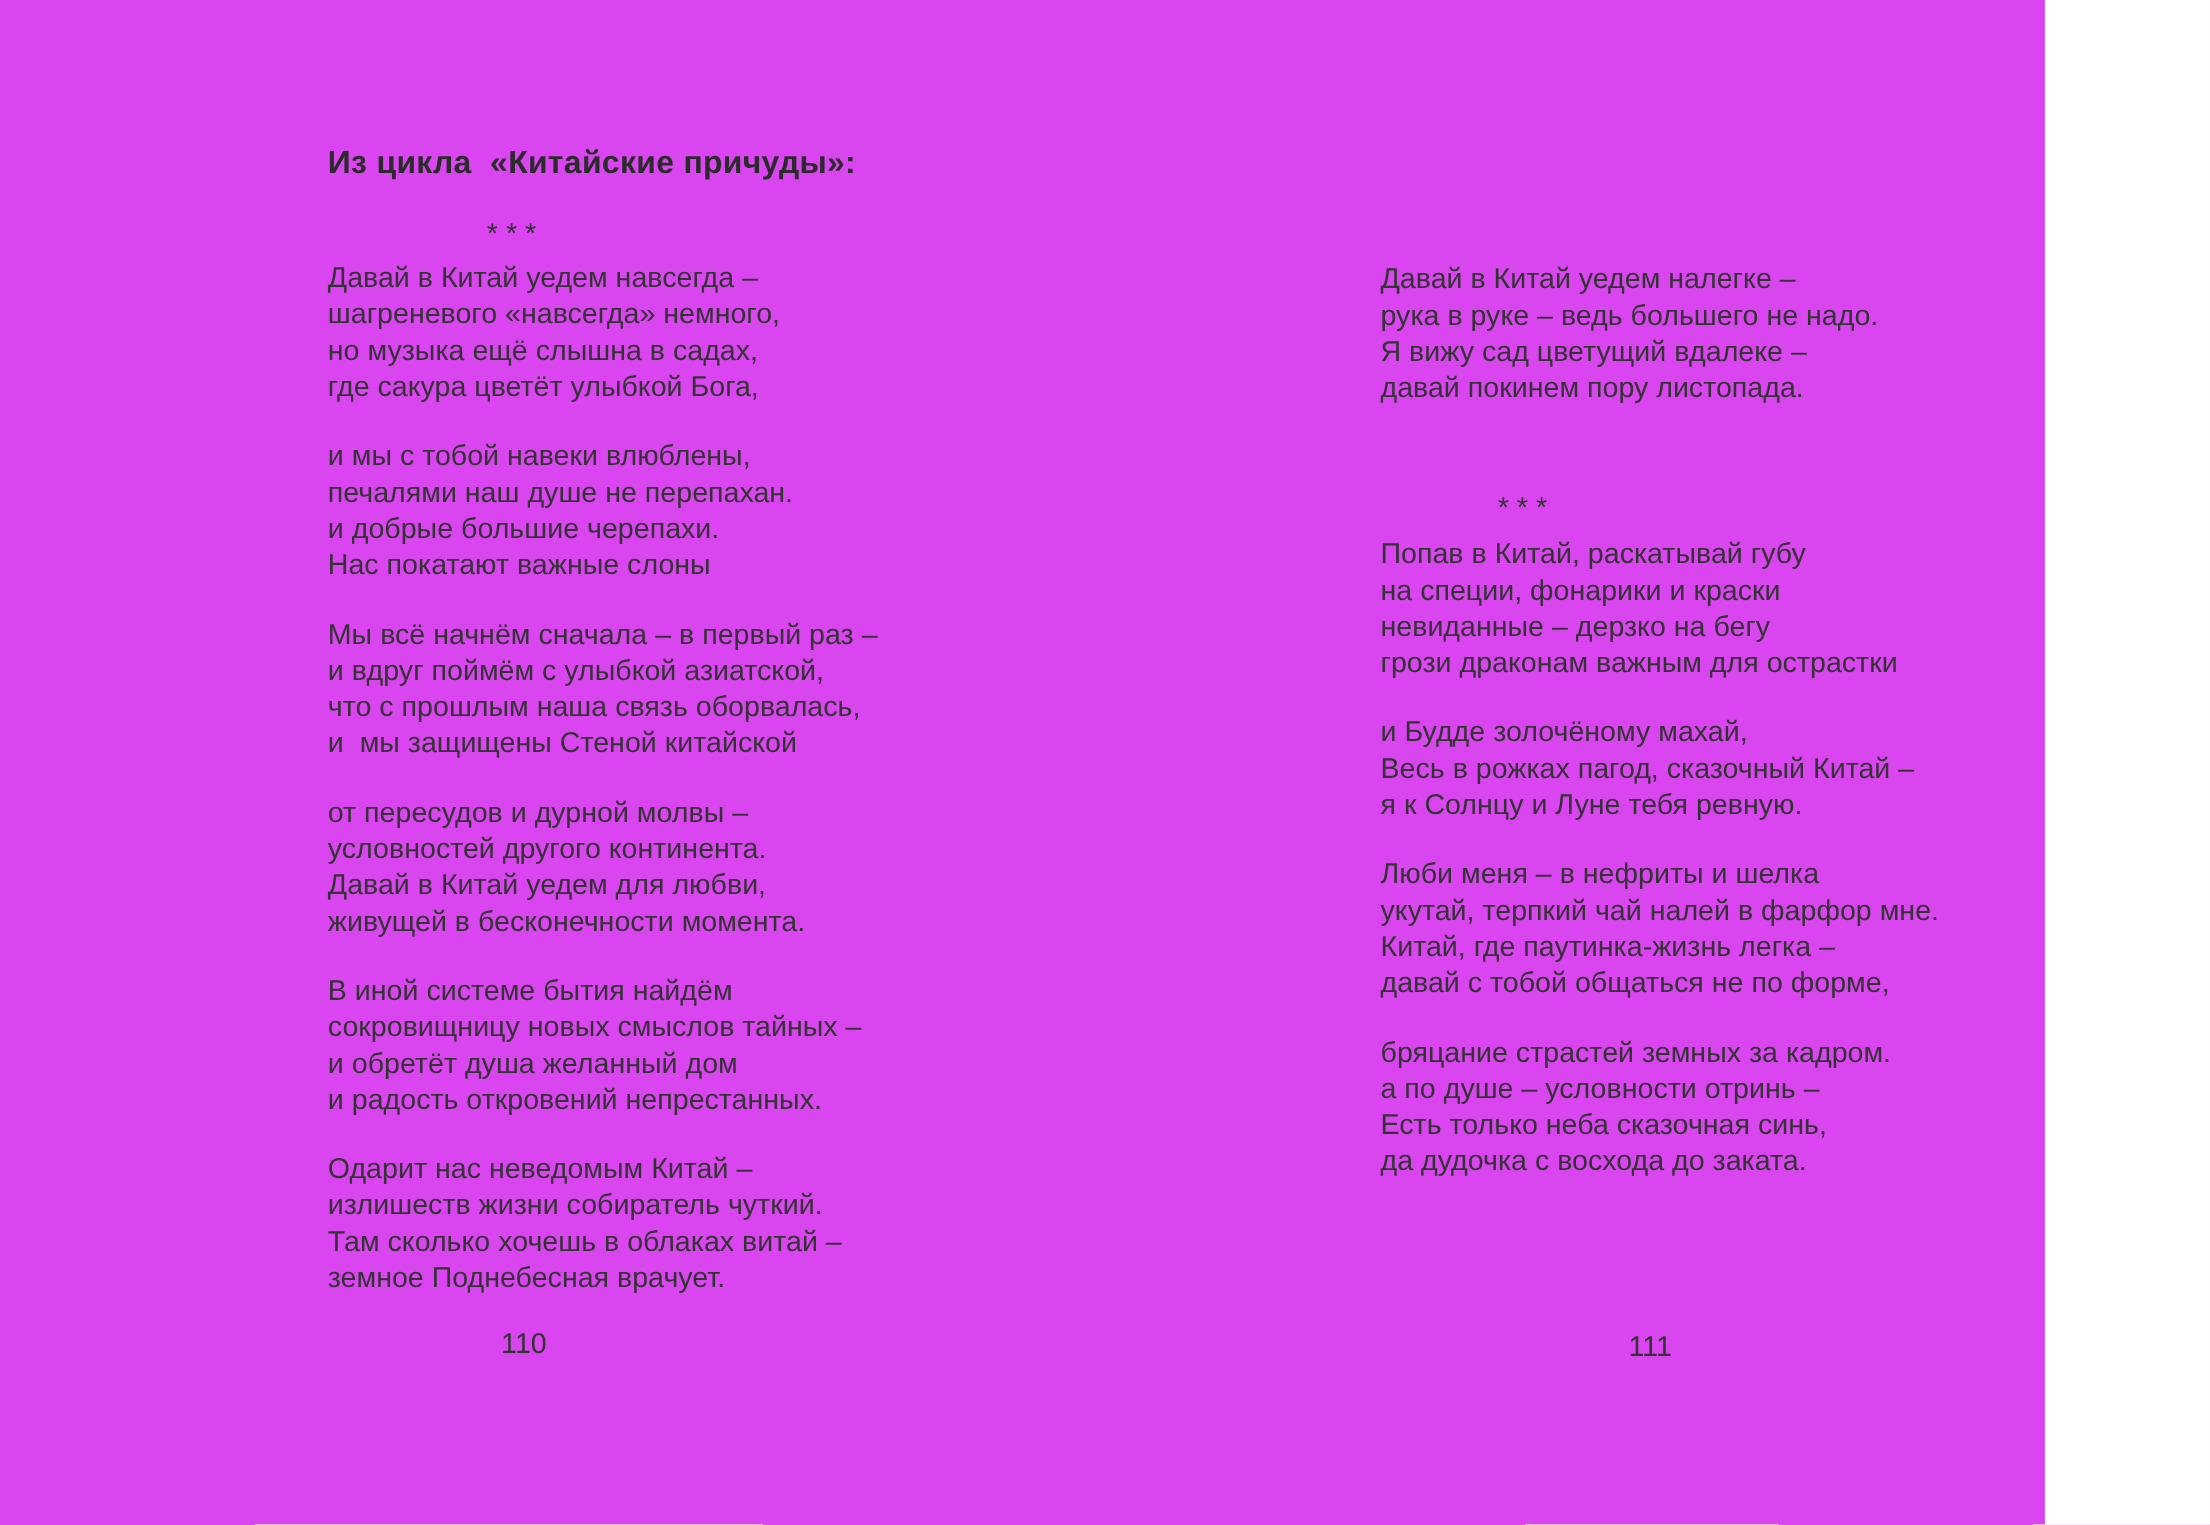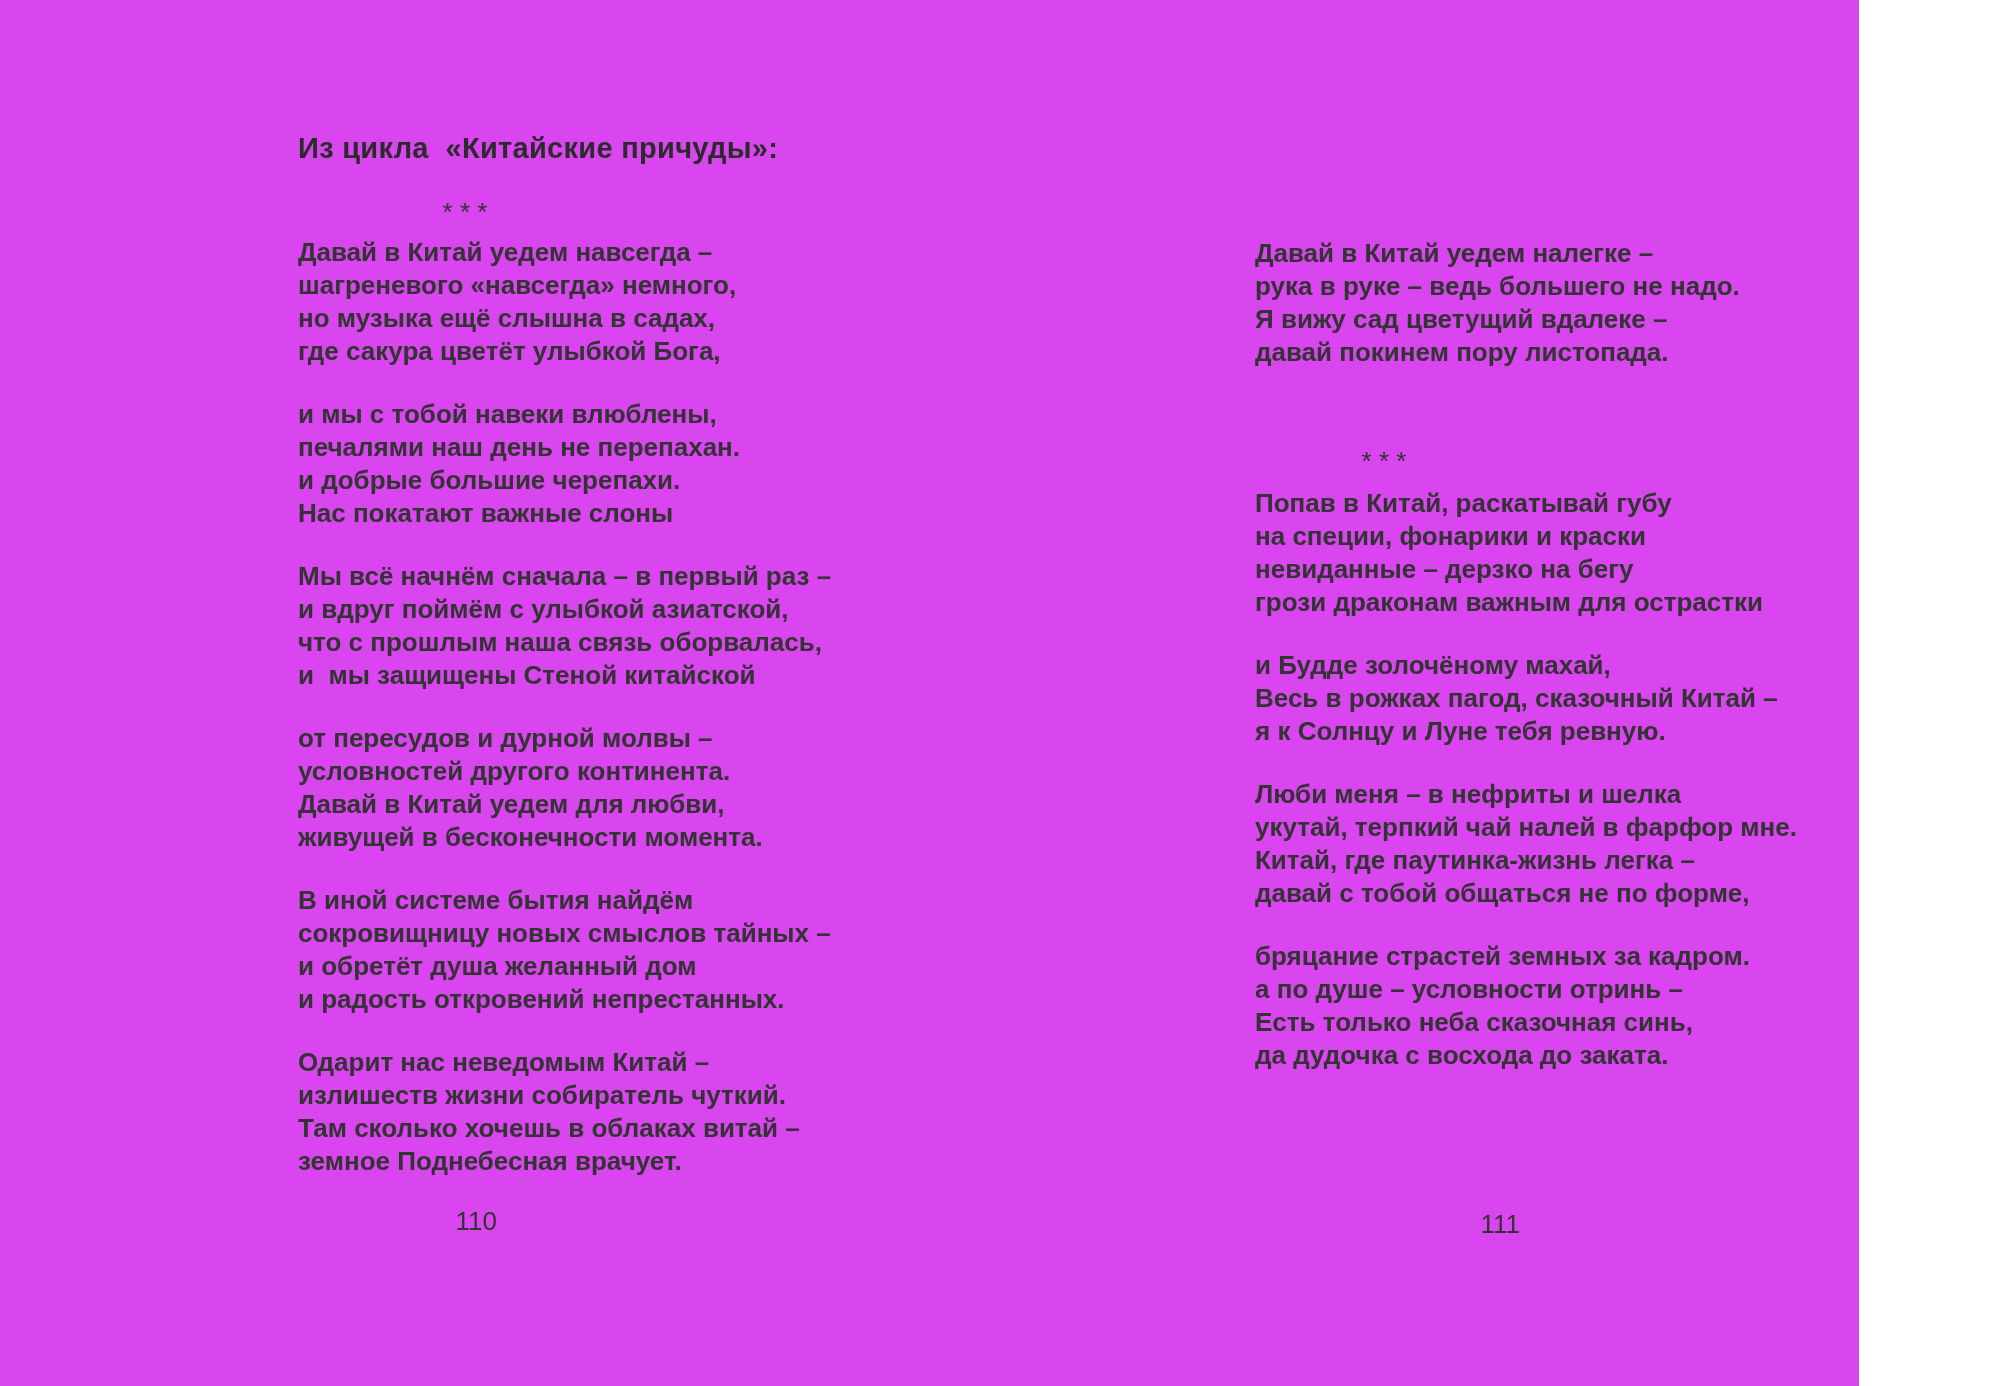--- a/index.html
+++ b/index.html
@@ -34,21 +34,21 @@
   .sep {
     font-size: 26px;
     line-height: 33px;
     text-align: center;
     color: #333333;
     white-space: pre;
   }
   .sep-left  { width: 334px; margin: 33px 0 7px 0; }
   .sep-right { width: 258px; margin: 76px 0 9px 0; }
 
-  .stanza { margin: 0 0 30px 0; font-weight: bold; }
+  .stanza { margin: 0 0 30px 0; }
   .stanza:last-child { margin-bottom: 0; }
 
   .line {
     font-size: 26px;
     line-height: 33px;
     white-space: pre;
   }
 
   .pagenum {
     position: absolute;
@@ -73,21 +73,21 @@
 
     <div class="stanza">
       <div class="line">Давай в Китай уедем навсегда –</div>
       <div class="line">шагреневого «навсегда» немного,</div>
       <div class="line">но музыка ещё слышна в садах,</div>
       <div class="line">где сакура цветёт улыбкой Бога,</div>
     </div>
 
     <div class="stanza">
       <div class="line">и мы с тобой навеки влюблены,</div>
-      <div class="line">печалями наш день не перепахан.</div>
+      <div class="line">печалями наш душе не перепахан.</div>
       <div class="line">и добрые большие черепахи.</div>
       <div class="line">Нас покатают важные слоны</div>
     </div>
 
     <div class="stanza">
       <div class="line">Мы всё начнём сначала – в первый раз –</div>
       <div class="line">и вдруг поймём с улыбкой азиатской,</div>
       <div class="line">что с прошлым наша связь оборвалась,</div>
       <div class="line">и  мы защищены Стеной китайской</div>
     </div>

